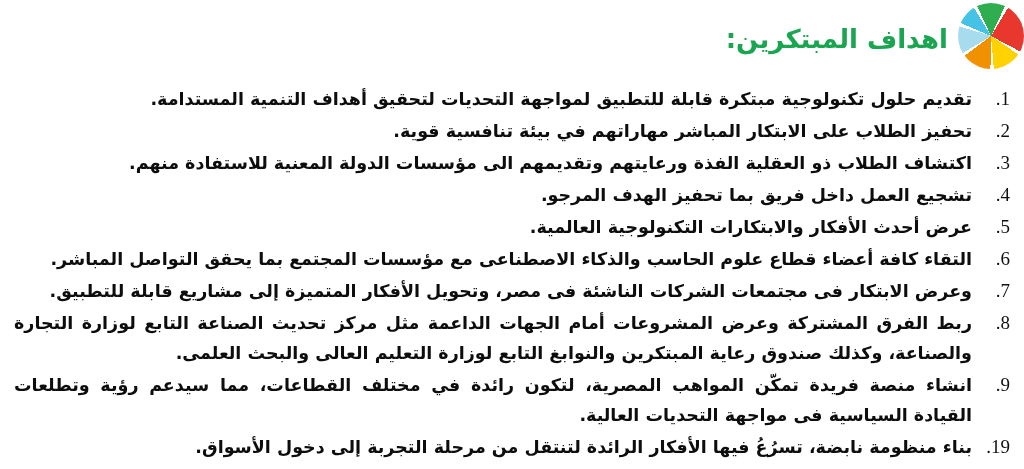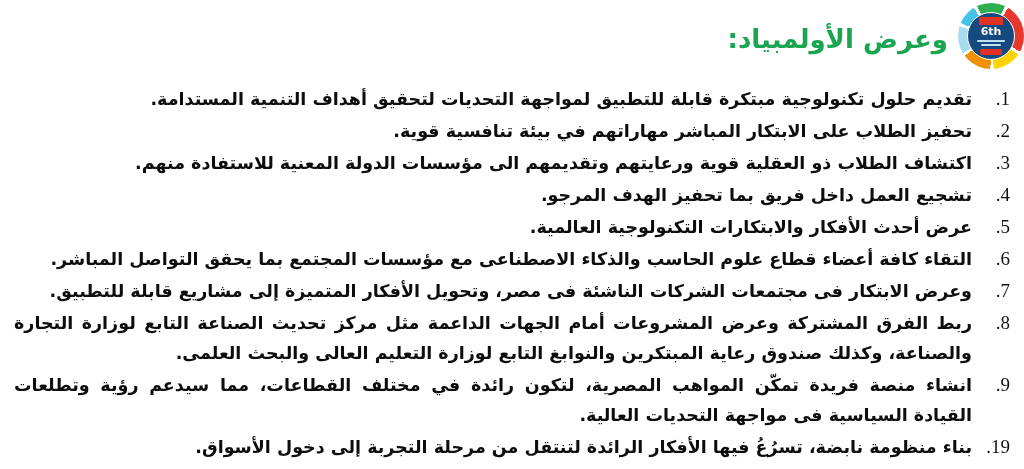--- a/index.html
+++ b/index.html
@@ -92,43 +92,36 @@
   }
 </style>
 </head>
 <body>
 
 <div class="page">
 
   <div class="header">
     <div class="logo">
       <div class="logo-ring"></div>
-      <div class="logo-center">
-        <div class="logo-banner-top"></div>
-        <div class="logo-6th">6th</div>
-        <div class="logo-line"></div>
-        <div class="logo-line short"></div>
-        <div class="logo-banner-bottom"></div>
-      </div>
     </div>
-    <h1 class="title" dir="rtl" style="color: rgb(26, 165, 81);">وعرض الأولمبياد:</h1>
+    <h1 class="title" dir="rtl" style="color: rgb(26, 165, 81);">اهداف المبتكرين:</h1>
   </div>
 
   <ol class="goals" id="goals">
       <li>
         <span class="num">1.</span>
         <span class="txt" dir="rtl">تقديم حلول تكنولوجية مبتكرة قابلة للتطبيق لمواجهة التحديات لتحقيق أهداف التنمية المستدامة.</span>
       </li>
       <li>
         <span class="num">2.</span>
         <span class="txt" dir="rtl">تحفيز الطلاب على الابتكار المباشر مهاراتهم في بيئة تنافسية قوية.</span>
       </li>
       <li>
         <span class="num">3.</span>
-        <span class="txt" dir="rtl">اكتشاف الطلاب ذو العقلية قوية ورعايتهم وتقديمهم الى مؤسسات الدولة المعنية للاستفادة منهم.</span>
+        <span class="txt" dir="rtl">اكتشاف الطلاب ذو العقلية الفذة ورعايتهم وتقديمهم الى مؤسسات الدولة المعنية للاستفادة منهم.</span>
       </li>
       <li>
         <span class="num">4.</span>
         <span class="txt" dir="rtl">تشجيع العمل داخل فريق بما تحفيز الهدف المرجو.</span>
       </li>
       <li>
         <span class="num">5.</span>
         <span class="txt" dir="rtl">عرض أحدث الأفكار والابتكارات التكنولوجية العالمية.</span>
       </li>
       <li>

